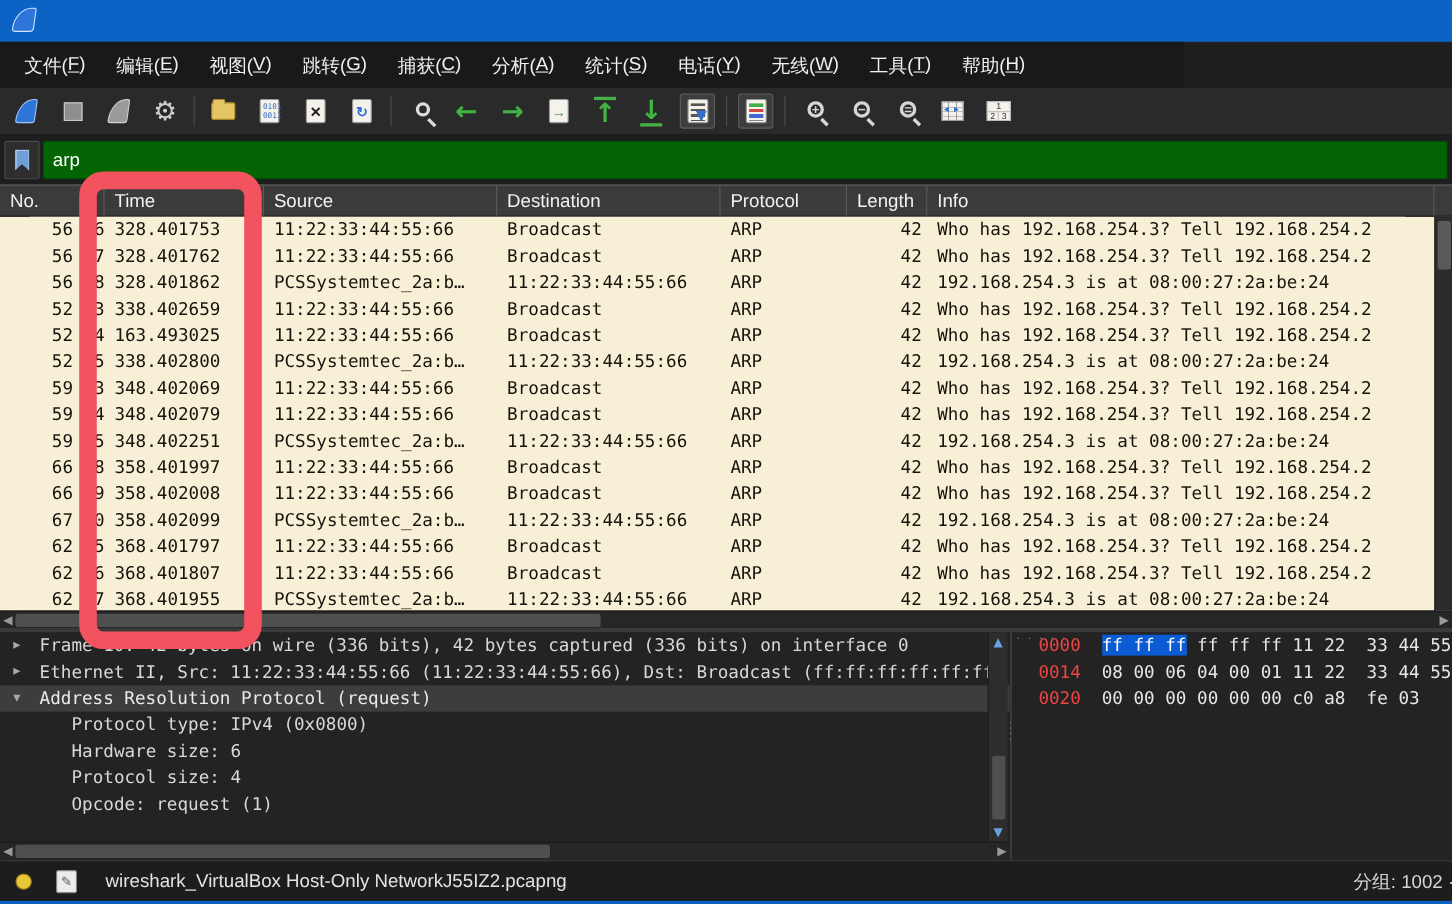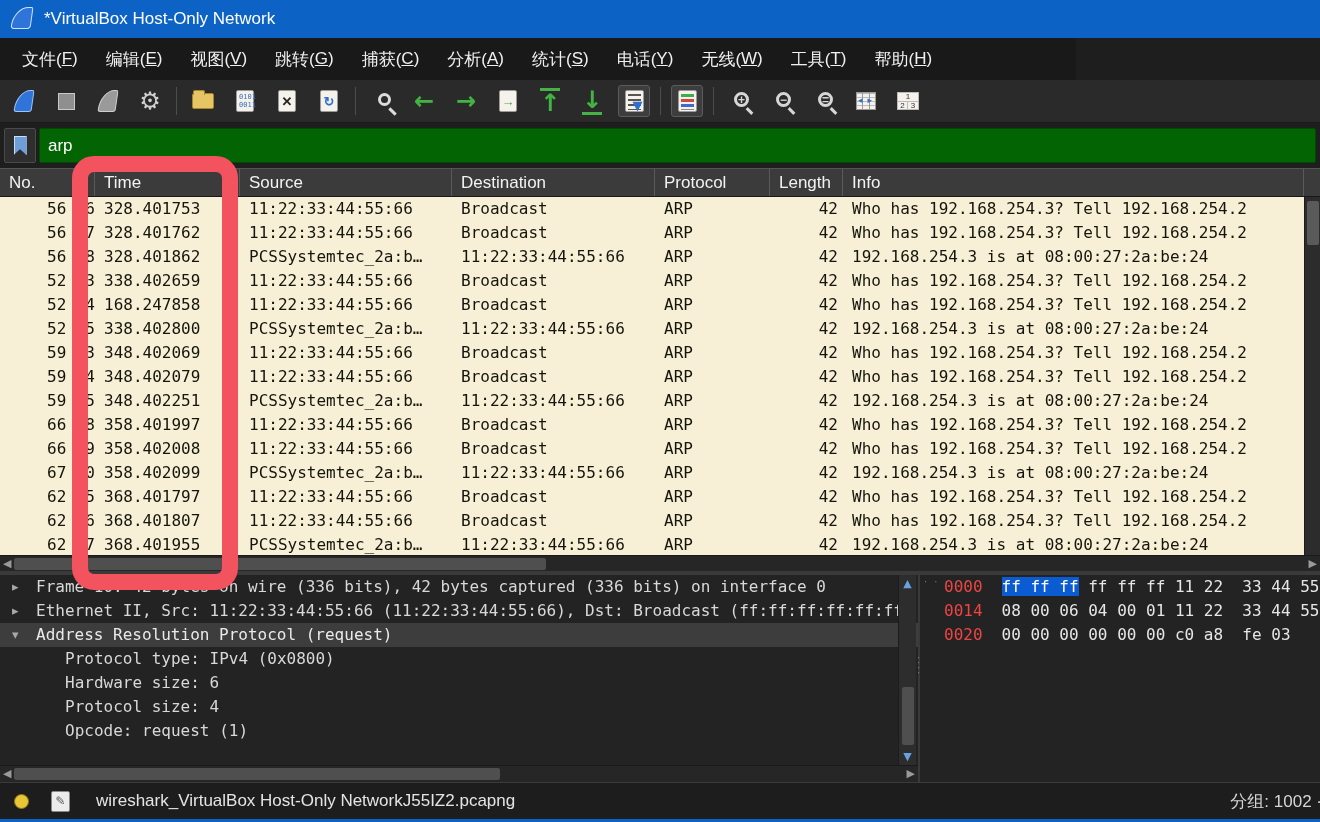--- a/index.html
+++ b/index.html
@@ -118,21 +118,20 @@
   
   #annotation { position:absolute; left:72px; top:156px; width:166px; height:434px; border:16px solid #f3525f; border-radius:22px; z-index:60; pointer-events:none; }
 </style>
 </head>
 <body>
 
 <div id="window">
 
   <div id="titlebar">
     <div class="fin"></div>
-    <div class="t">*VirtualBox Host-Only Network</div>
   </div>
 
   <div id="menubar">
       <div class="menu-item">文件(<u>F</u>)</div>
       <div class="menu-item">编辑(<u>E</u>)</div>
       <div class="menu-item">视图(<u>V</u>)</div>
       <div class="menu-item">跳转(<u>G</u>)</div>
       <div class="menu-item">捕获(<u>C</u>)</div>
       <div class="menu-item">分析(<u>A</u>)</div>
       <div class="menu-item">统计(<u>S</u>)</div>
@@ -295,21 +294,21 @@
           <div class="pl-c" style="width: 115px;">ARP</div>
           <div class="pl-c len" style="width: 73px;">42</div>
           <div class="pl-c" style="width: 461px;">Who has 192.168.254.3? Tell 192.168.254.2</div>
         </div>
         <div class="pl-row">
           <div class="pl-c no" style="width: 95px;">
             <span>52</span>
             <span class="no-gap"></span>
             <span>4</span>
           </div>
-          <div class="pl-c" style="width: 145px;">168.247858</div>
+          <div class="pl-c" style="width: 145px;">163.493025</div>
           <div class="pl-c" style="width: 212px;">11:22:33:44:55:66</div>
           <div class="pl-c" style="width: 203px;">Broadcast</div>
           <div class="pl-c" style="width: 115px;">ARP</div>
           <div class="pl-c len" style="width: 73px;">42</div>
           <div class="pl-c" style="width: 461px;">Who has 192.168.254.3? Tell 192.168.254.2</div>
         </div>
         <div class="pl-row">
           <div class="pl-c no" style="width: 95px;">
             <span>52</span>
             <span class="no-gap"></span>

